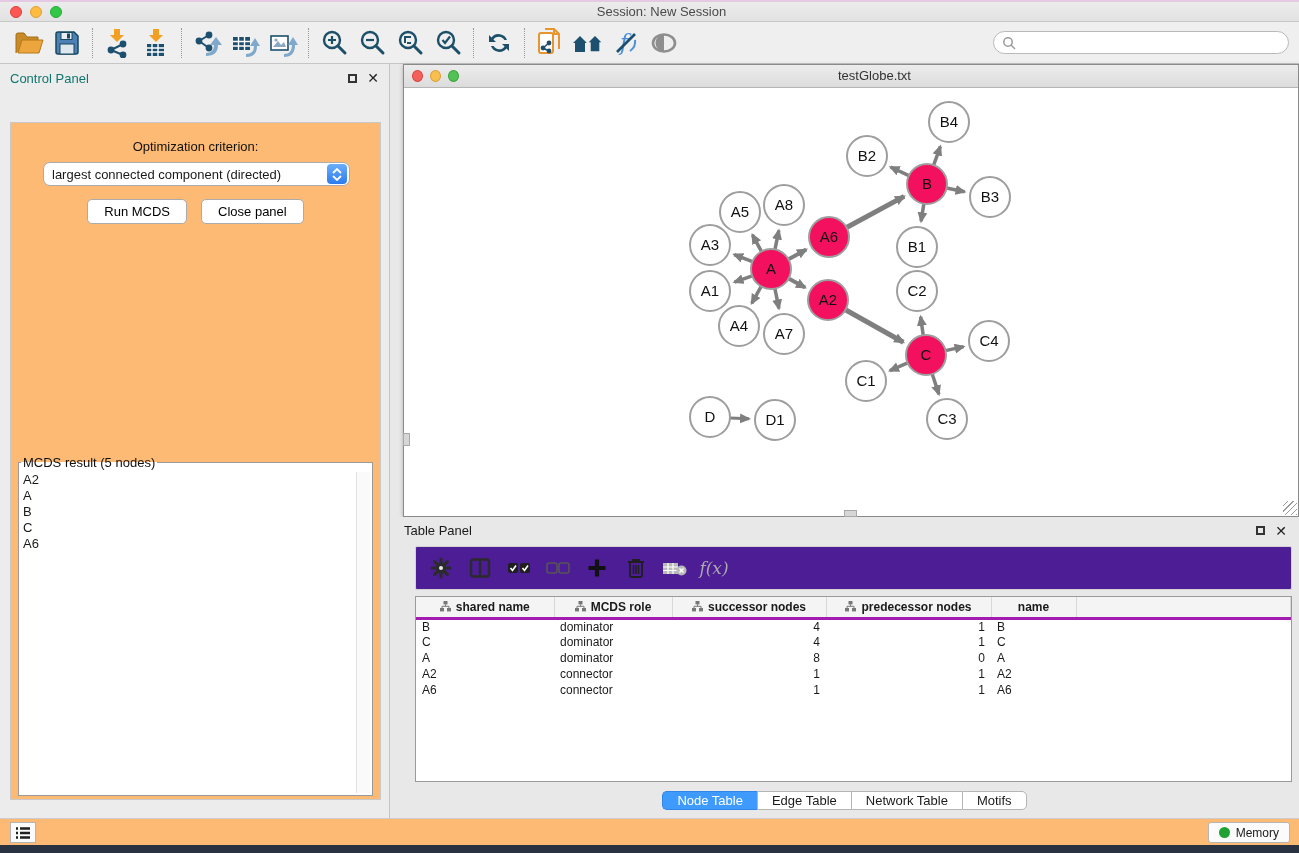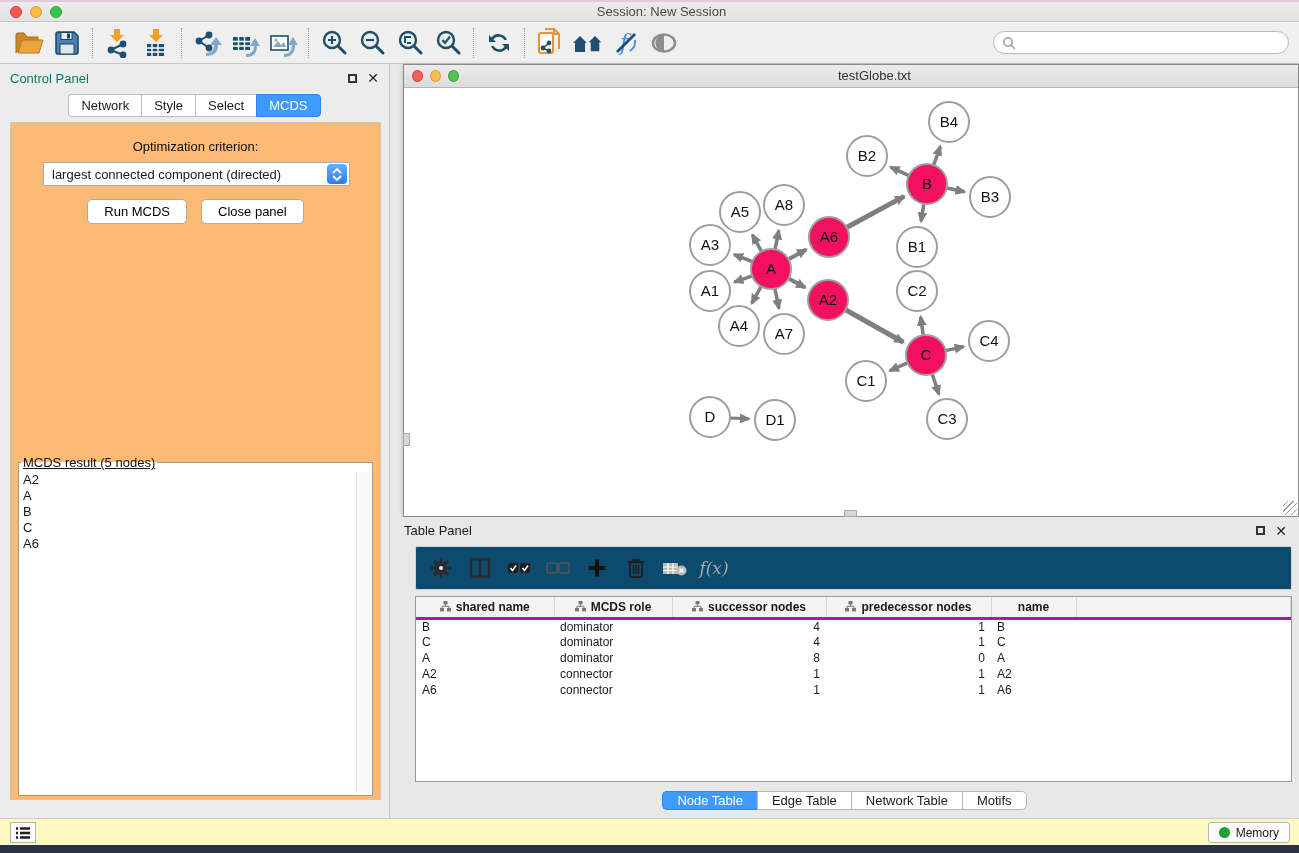--- a/index.html
+++ b/index.html
@@ -33,26 +33,26 @@
   .panel-head .ptitle { flex:1; color:#0f766e; }
   .float-box { width:9px; height:9px; border:2px solid #333; margin-right:10px; cursor:pointer; }
   .close-x { font-weight:700; font-size:14px; color:#222; cursor:pointer; line-height:1; }
   .ctrl-tabs { display:flex; justify-content:center; margin-top:2px; }
   .ctab { padding:3px 12px; background:#fff; border:1px solid #bdbdbd; border-right:none; font-size:13px; cursor:pointer; }
   .ctab:first-child { border-radius:4px 0 0 4px; }
   .ctab:last-child { border-right:1px solid #bdbdbd; border-radius:0 4px 4px 0; }
   .ctab.active { background:#3e9bfd; border-color:#2f86e8; color:#fff; }
   .cp-body { position:absolute; left:10px; right:8px; top:58px; bottom:18px; background:#fdba74; border:1px solid #c9c9c9; }
   .opt-label { text-align:center; margin-top:16px; font-size:13px; color:#111; }
-  .dropdown { position:relative; margin:8px 30px 0 32px; height:24px; background:#fff; border:1px solid #ababab; border-radius:1px; display:flex; align-items:center; cursor:pointer;gap:12px; }
+  .dropdown { position:relative; margin:8px 30px 0 32px; height:24px; background:#fff; border:1px solid #ababab; border-radius:7px; display:flex; align-items:center; cursor:pointer;gap:12px; }
   .dropdown .dval { flex:1; padding-left:8px; font-size:13px; white-space:nowrap; }
   .stepper { width:20px; height:20px; margin-right:2px; border-radius:4px; background:linear-gradient(#6aaef9,#2c7cf0); display:flex; flex-direction:column; align-items:center; justify-content:center; gap:1px; }
   .btn-row { display:flex; justify-content:center; gap:14px; margin-top:13px; }
   .cbtn { background:#fff; border:1px solid #ababab; border-radius:5px; padding:4px 16px; font-size:13px; font-family:inherit; cursor:pointer; }
-  .result-box { position:absolute; left:7px; right:7px; top:332px; bottom:3px; border:1px solid #9a9a9a; background:#fff;text-decoration:underline; }
+  .result-box { position:absolute; left:7px; right:7px; top:332px; bottom:3px; border:1px solid #9a9a9a; background:#fff; }
   .result-box legend { font-size:13px; color:#111; margin-left:2px; padding:0 2px; background:transparent; }
   .result-list { position:absolute; left:2px; top:2px; bottom:2px; right:17px; overflow:hidden; font-size:13px; }
   .result-list .ritem { padding:0 2px; line-height:16px; cursor:default; }
   .vscroll { position:absolute; top:2px; bottom:2px; right:2px; width:14px; background:#fafafa; border-left:1px solid #e0e0e0; cursor:pointer; }
 
   
   .net-window { position:absolute; left:13px; top:0; width:896px; height:453px; background:#fff; border:1px solid #8a8a8a; box-shadow:0 1px 4px rgba(0,0,0,.25); }
   .net-titlebar { position:relative; height:23px; background:linear-gradient(#ececec,#dcdcdc); border-bottom:1px solid #b5b5b5; }
   .net-lights { position:absolute; left:8px; top:5px; display:flex; gap:7px; }
   .nlight { width:11px; height:12px; border-radius:50%; }
@@ -60,37 +60,37 @@
   .net-canvas { position:relative; width:894px; height:428px; background:#fff; overflow:hidden; }
   .grip-left { position:absolute; left:-1px; top:368px; width:7px; height:13px; background:#d6d6d6; border:1px solid #a8a8a8; }
   .grip-bottom { position:absolute; left:440px; bottom:-1px; width:13px; height:7px; background:#d6d6d6; border:1px solid #a8a8a8; }
   .resize-grip { position:absolute; right:1px; bottom:1px; width:14px; height:14px; cursor:nwse-resize;
     background:repeating-linear-gradient(135deg, transparent 0 3px, #9a9a9a 3px 4px); }
 
   
   .table-panel { position:absolute; left:0; right:0; top:453px; bottom:0; background:#e8e8e8; }
   .tp-head { height:27px; display:flex; align-items:center; padding:0 12px 0 14px; }
   .tp-head .ptitle { flex:1; }
-  .tp-toolbar { margin:2px 7px 0 25px; height:44px; background:#0c4a6e; border:1px solid #d2d2d2; border-radius:2px; display:flex; align-items:center; gap:9px; padding-left:10px; }
+  .tp-toolbar { margin:2px 7px 0 25px; height:44px; background:#4c1d95; border:1px solid #d2d2d2; border-radius:2px; display:flex; align-items:center; gap:9px; padding-left:10px; }
   .tp-tool { width:30px; height:30px; display:flex; align-items:center; justify-content:center; cursor:pointer; }
   .fx-label { font-family:"DejaVu Serif","Liberation Serif",serif; font-style:italic; font-size:17px; color:#aaa; cursor:default; }
   .data-table { position:absolute; left:25px; right:7px; top:79px; height:186px; background:#fff; border:1px solid #9a9a9a; overflow:hidden; }
   table.grid { border-collapse:collapse; width:100%; font-size:12px; table-layout:fixed; }
   table.grid th { background:#f4f4f4; border-right:1px solid #d8d8d8; border-bottom:3px solid #a21caf; font-weight:bold; height:21px; padding:0 4px; }
   table.grid th .thwrap { display:flex; align-items:center; justify-content:center; gap:5px; }
   table.grid td { height:16px; padding:0 6px; white-space:nowrap; overflow:hidden; }
   td.num { text-align:right; }
   .table-tabs { position:absolute; left:0; right:0; bottom:8px; display:flex; justify-content:center; }
   .ttab { padding:1px 14px; background:#fff; border:1px solid #b5b5b5; border-right:none; font-size:13px; cursor:pointer; }
   .ttab:first-child { border-radius:5px 0 0 5px; }
   .ttab:last-child { border-right:1px solid #b5b5b5; border-radius:0 5px 5px 0; }
   .ttab.active { background:#3e9bfd; border-color:#2f86e8; color:#fff; }
 
   
-  .statusbar { position:relative; height:27px; background:#fef9c3; border-top:1px solid #cccccc;text-align:center; }
+  .statusbar { position:relative; height:27px; background:#fdba74; border-top:1px solid #cccccc;text-align:center; }
   .list-btn { position:absolute; left:10px; top:3px; width:26px; height:21px; background:#fbfbfb; border:1px solid #b5b5b5; display:flex; align-items:center; justify-content:center; cursor:pointer; }
   .mem-btn { position:absolute; right:9px; top:3px; height:21px; background:#fbfbfb; border:1px solid #b5b5b5; border-radius:3px; display:flex; align-items:center; gap:6px; padding:0 10px; font-size:12px; cursor:pointer; }
   .mem-dot { width:11px; height:11px; border-radius:50%; background:#1fa233; }
   .desktop-strip { height:8px; background:#283241; }
 
   svg text.nlabel { font-family:"Liberation Sans","DejaVu Sans",sans-serif; font-size:15px; fill:#111; }
 </style>
 </head>
 <body>
 
@@ -239,26 +239,20 @@
   </div>
 
   <div class="main">
 
     <div class="control-panel">
       <div class="panel-head">
         <span class="ptitle">Control Panel</span>
         <span class="float-box"></span>
         <span class="close-x">✕</span>
       </div>
-      <div class="ctrl-tabs" id="ctrl-tabs">
-          <div class="ctab">Network</div>
-          <div class="ctab">Style</div>
-          <div class="ctab">Select</div>
-          <div class="ctab active">MCDS</div>
-        </div>
       <div class="cp-body">
         <div class="opt-label">Optimization criterion:</div>
         <div class="dropdown">
           <span class="dval">largest connected component (directed)</span>
           <span class="stepper">
             <svg width="10" height="6" viewBox="0 0 10 6">
                 <path d="M1 5 L5 1 L9 5" fill="none" stroke="#fff" stroke-width="1.8"></path>
               </svg>
             <svg width="10" height="6" viewBox="0 0 10 6">
                 <path d="M1 1 L5 5 L9 1" fill="none" stroke="#fff" stroke-width="1.8"></path>

